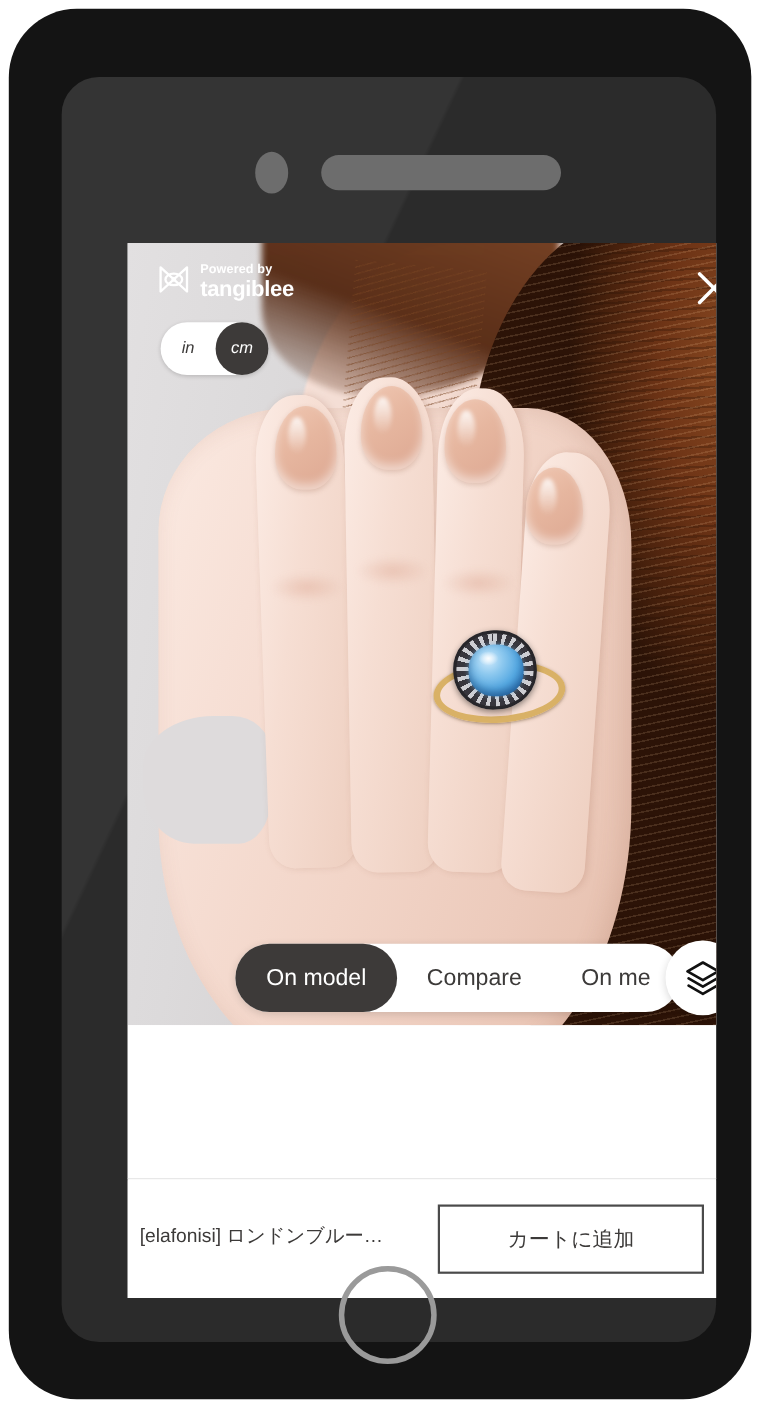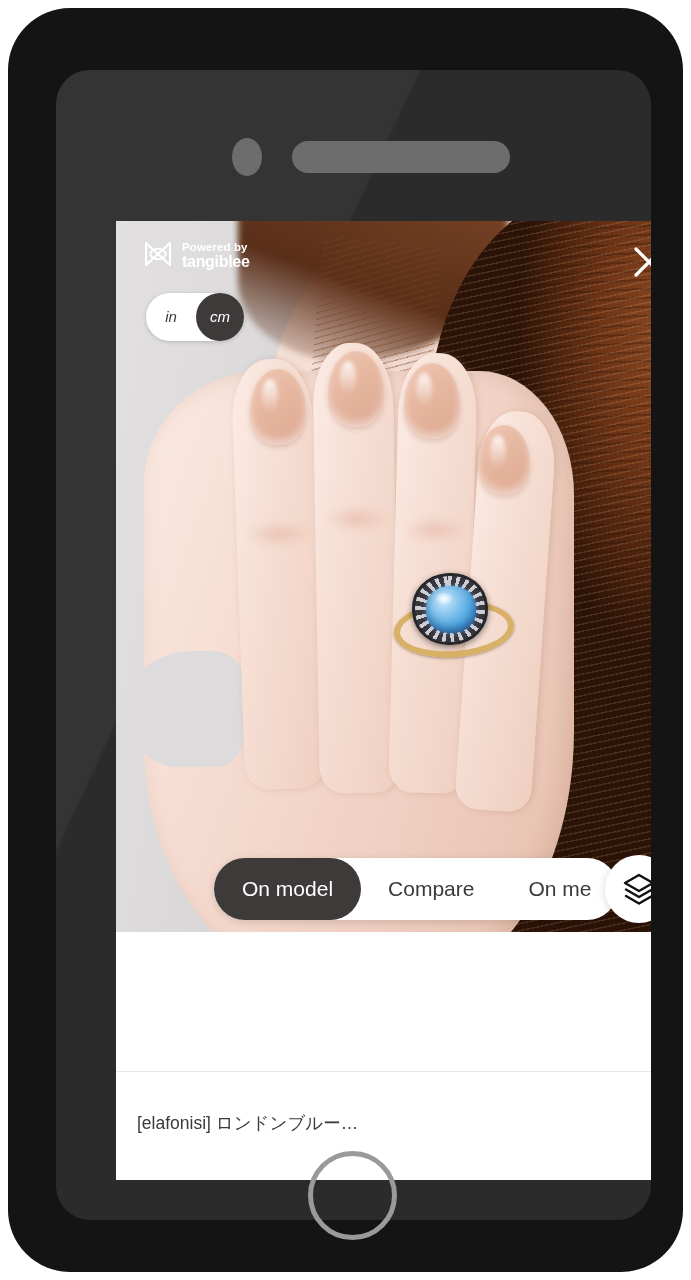--- a/index.html
+++ b/index.html
@@ -253,21 +253,21 @@
     position: absolute; left: 27px; top: 19px;
     display: flex; align-items: center; gap: 9px;
     z-index: 8;
   }
   #brand-text { line-height: 1; }
   #brand-powered {
     font-size: 11.5px; font-weight: bold; color: #ffffff;
     letter-spacing: .1px; display:block; margin-bottom: 1px;
   }
   #brand-name {
-    font-size: 16px; font-weight: bold; color: #ffffff;
+    font-size: 20px; font-weight: bold; color: #ffffff;
     letter-spacing: -.3px; display:block;
   }
 
   #close-button {
     position: absolute; right: 18px; top: 20px;
     width: 42px; height: 42px;
     z-index: 8; cursor: pointer;
   }
 
   #unit-toggle {
@@ -350,21 +350,21 @@
 
   
   #product-footer {
     position: absolute;
     left: 0; top: 852px;
     width: 572px; height: 107px;
     background: #ffffff;
     display: flex; align-items: center;
   }
   #product-info {
-    padding-left: 21px;
+    padding-left: 11px;
     width: 278px;
     box-sizing: border-box;
   }
   #product-title {
     font-size: 17.5px; color: #3c3a39;
     white-space: nowrap; overflow: hidden;
     margin-bottom: 7px;
   }
   #product-price {
     font-size: 17.5px; color: #6f6d6c;
@@ -479,19 +479,20 @@
       <div id="thumb-strip">
         
         
         
       </div>
 
       <div id="product-footer">
         <div id="product-info">
           <div id="product-title">[elafonisi] ロンドンブルー…</div>
         </div>
+        <button id="add-to-cart">カートに追加</button>
       </div>
 
     </div>
   </div>
 
   <div id="phone-home"></div>
 </div>
 
 </body></html>

